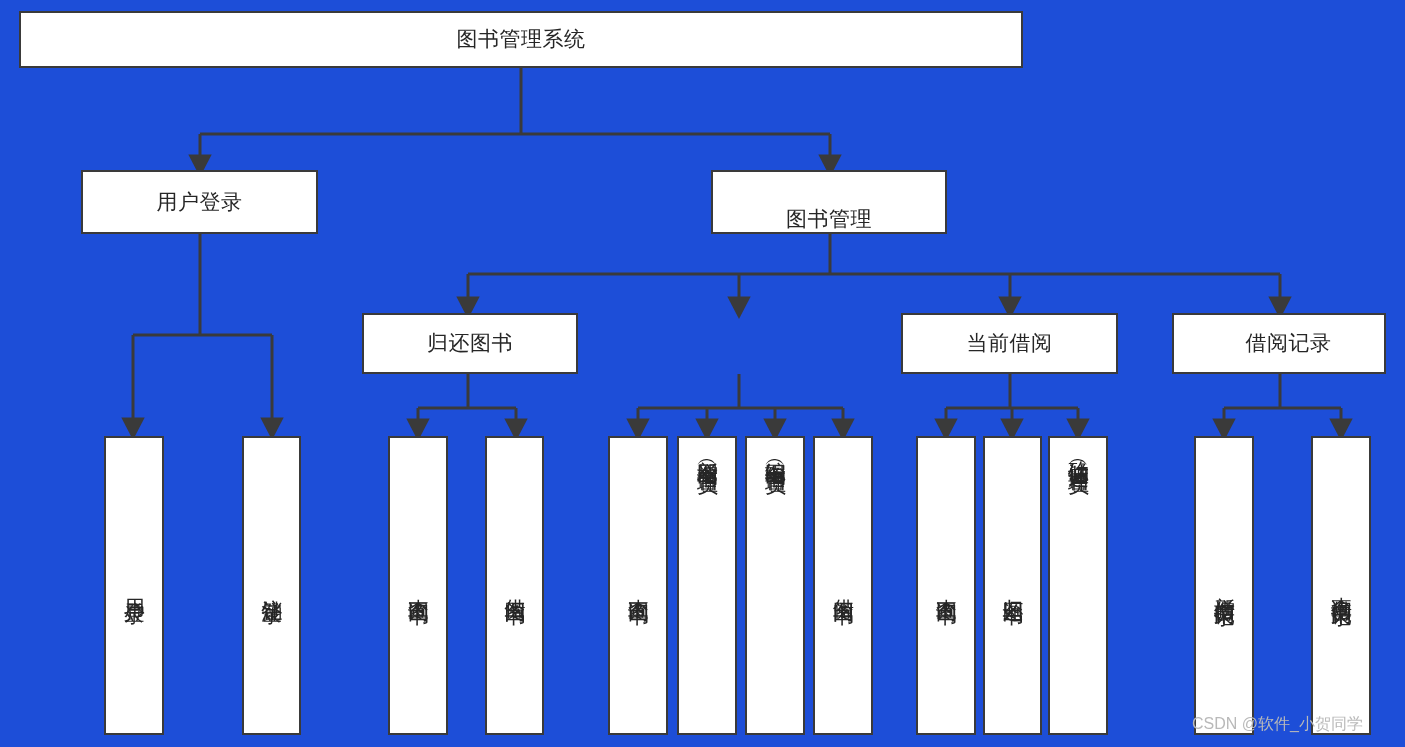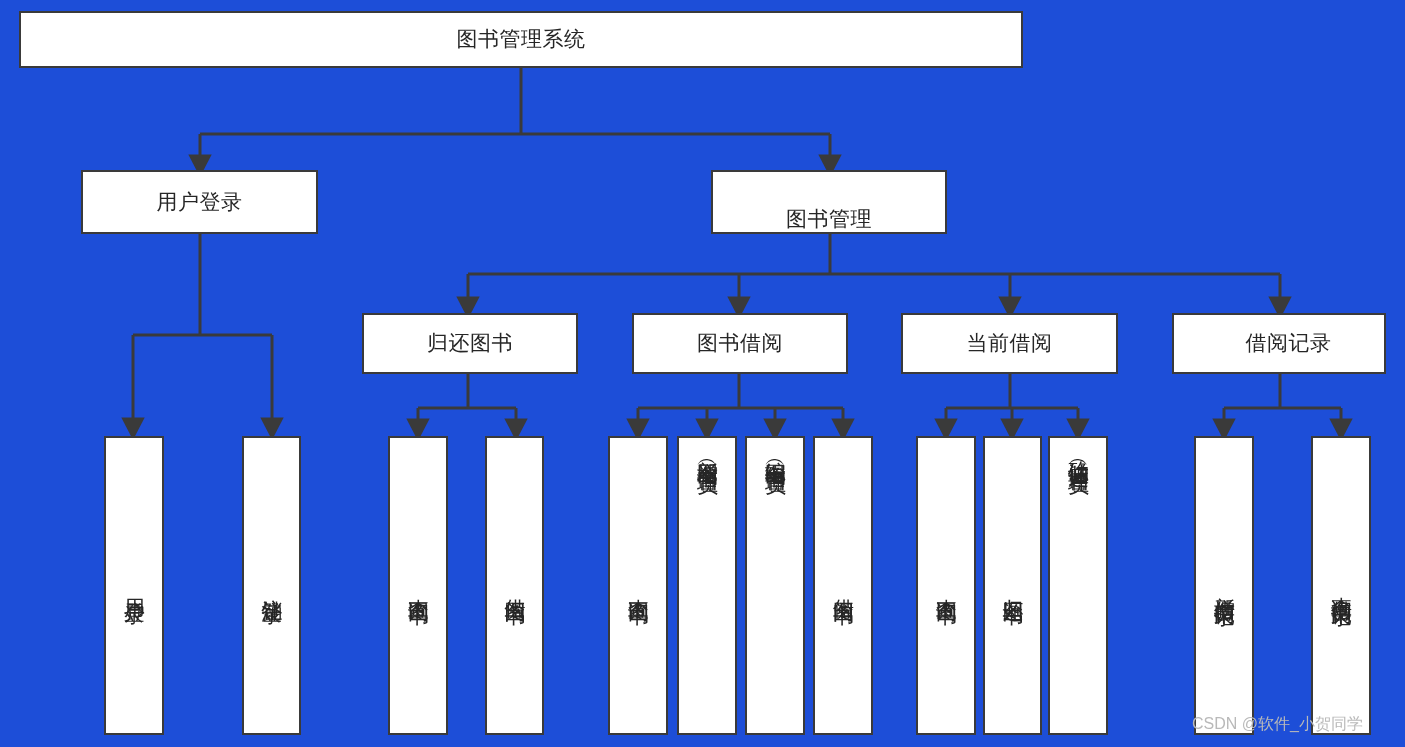--- a/index.html
+++ b/index.html
@@ -129,23 +129,20 @@
   <div class="node horizontal" style="left:81px; top:170px; width:237px; height:64px;">
     <span class="lbl">用户登录</span>
   </div>
   <div class="node horizontal" style="left:711px; top:170px; width:236px; height:64px;align-items:flex-end;">
     <span class="lbl">图书管理</span>
   </div>
 
   <div class="node horizontal" style="left:362px; top:313px; width:216px; height:61px;">
     <span class="lbl">归还图书</span>
   </div>
-  <div class="node horizontal" style="left:632px; top:313px; width:216px; height:61px;">
-    <span class="lbl">图书借阅</span>
-  </div>
   <div class="node horizontal" style="left:901px; top:313px; width:217px; height:61px;">
     <span class="lbl">当前借阅</span>
   </div>
   <div class="node horizontal" style="left:1172px; top:313px; width:214px; height:61px;padding-left:19px;">
     <span class="lbl">借阅记录</span>
   </div>
 
   <div class="node vertical mid" style="left:104px; top:436px; width:60px; height:299px;">
     <span class="lbl">用户登录</span>
   </div>

